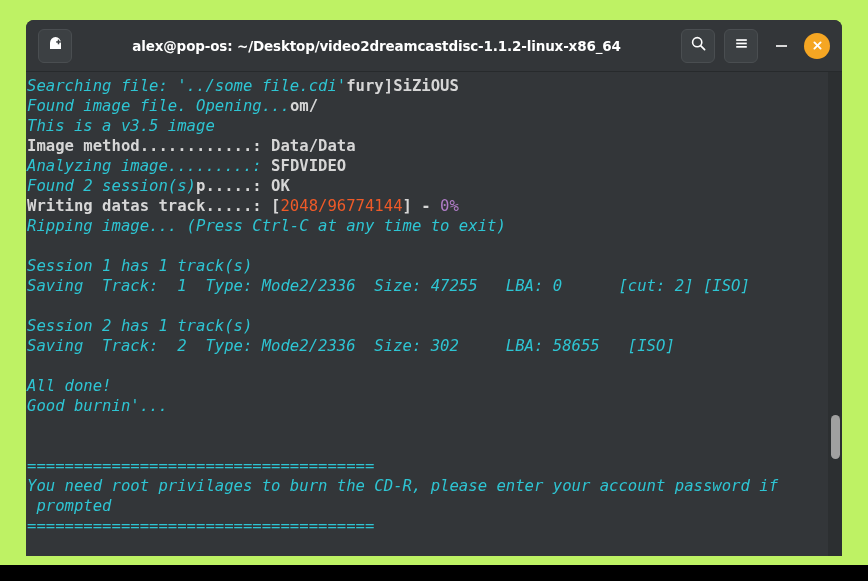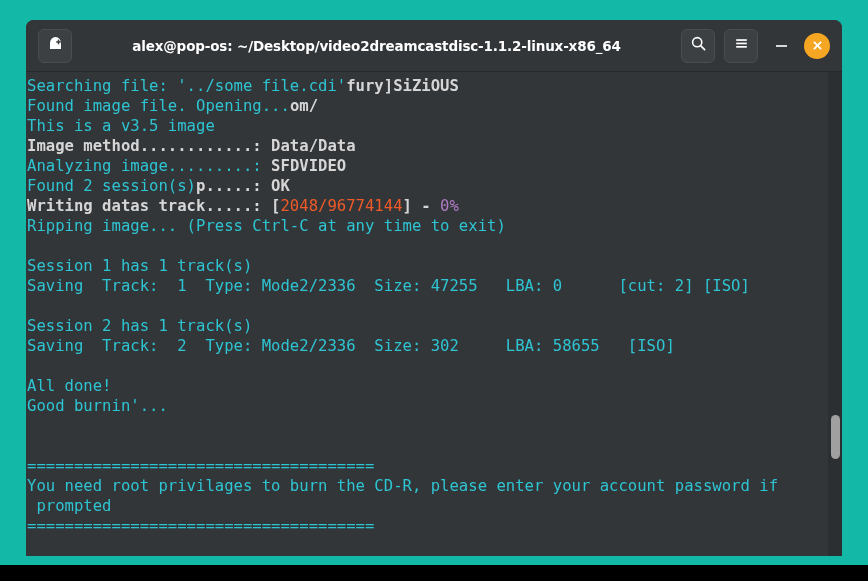--- a/index.html
+++ b/index.html
@@ -9,21 +9,21 @@
     width: 868px;
     height: 581px;
     overflow: hidden;
     font-family: "DejaVu Sans Mono", monospace;
   }
 
   #desktop {
     position: relative;
     width: 868px;
     height: 565px;
-    background: #14b8a6;
+    background: #bef264;
   }
 
   
   #terminal-window {
     position: absolute;
     left: 26px;
     top: 20px;
     width: 816px;
     height: 536px;
     background: #2f3336;
@@ -119,21 +119,21 @@
     right: 0;
     padding: 4px 0 0 1px;
     font-family: "DejaVu Sans Mono", monospace;
     font-size: 15.6px;
     line-height: 20px;
     white-space: pre;
     color: #26c6d9;
   }
 
   .tline { white-space: pre; height: 20px; }
-  .c-cyan  { color: #2ec5d3; }
+  .c-cyan  { color: #2ec5d3; font-style: italic; }
   .c-white { color: #d6d6d6; font-weight: bold; }
   .c-orange{ color: #ef5a28; }
   .c-purple{ color: #b07cc6; }
 
   
   #terminal-scrollbar {
     position: absolute;
     right: 0;
     top: 0;
     bottom: 0;

